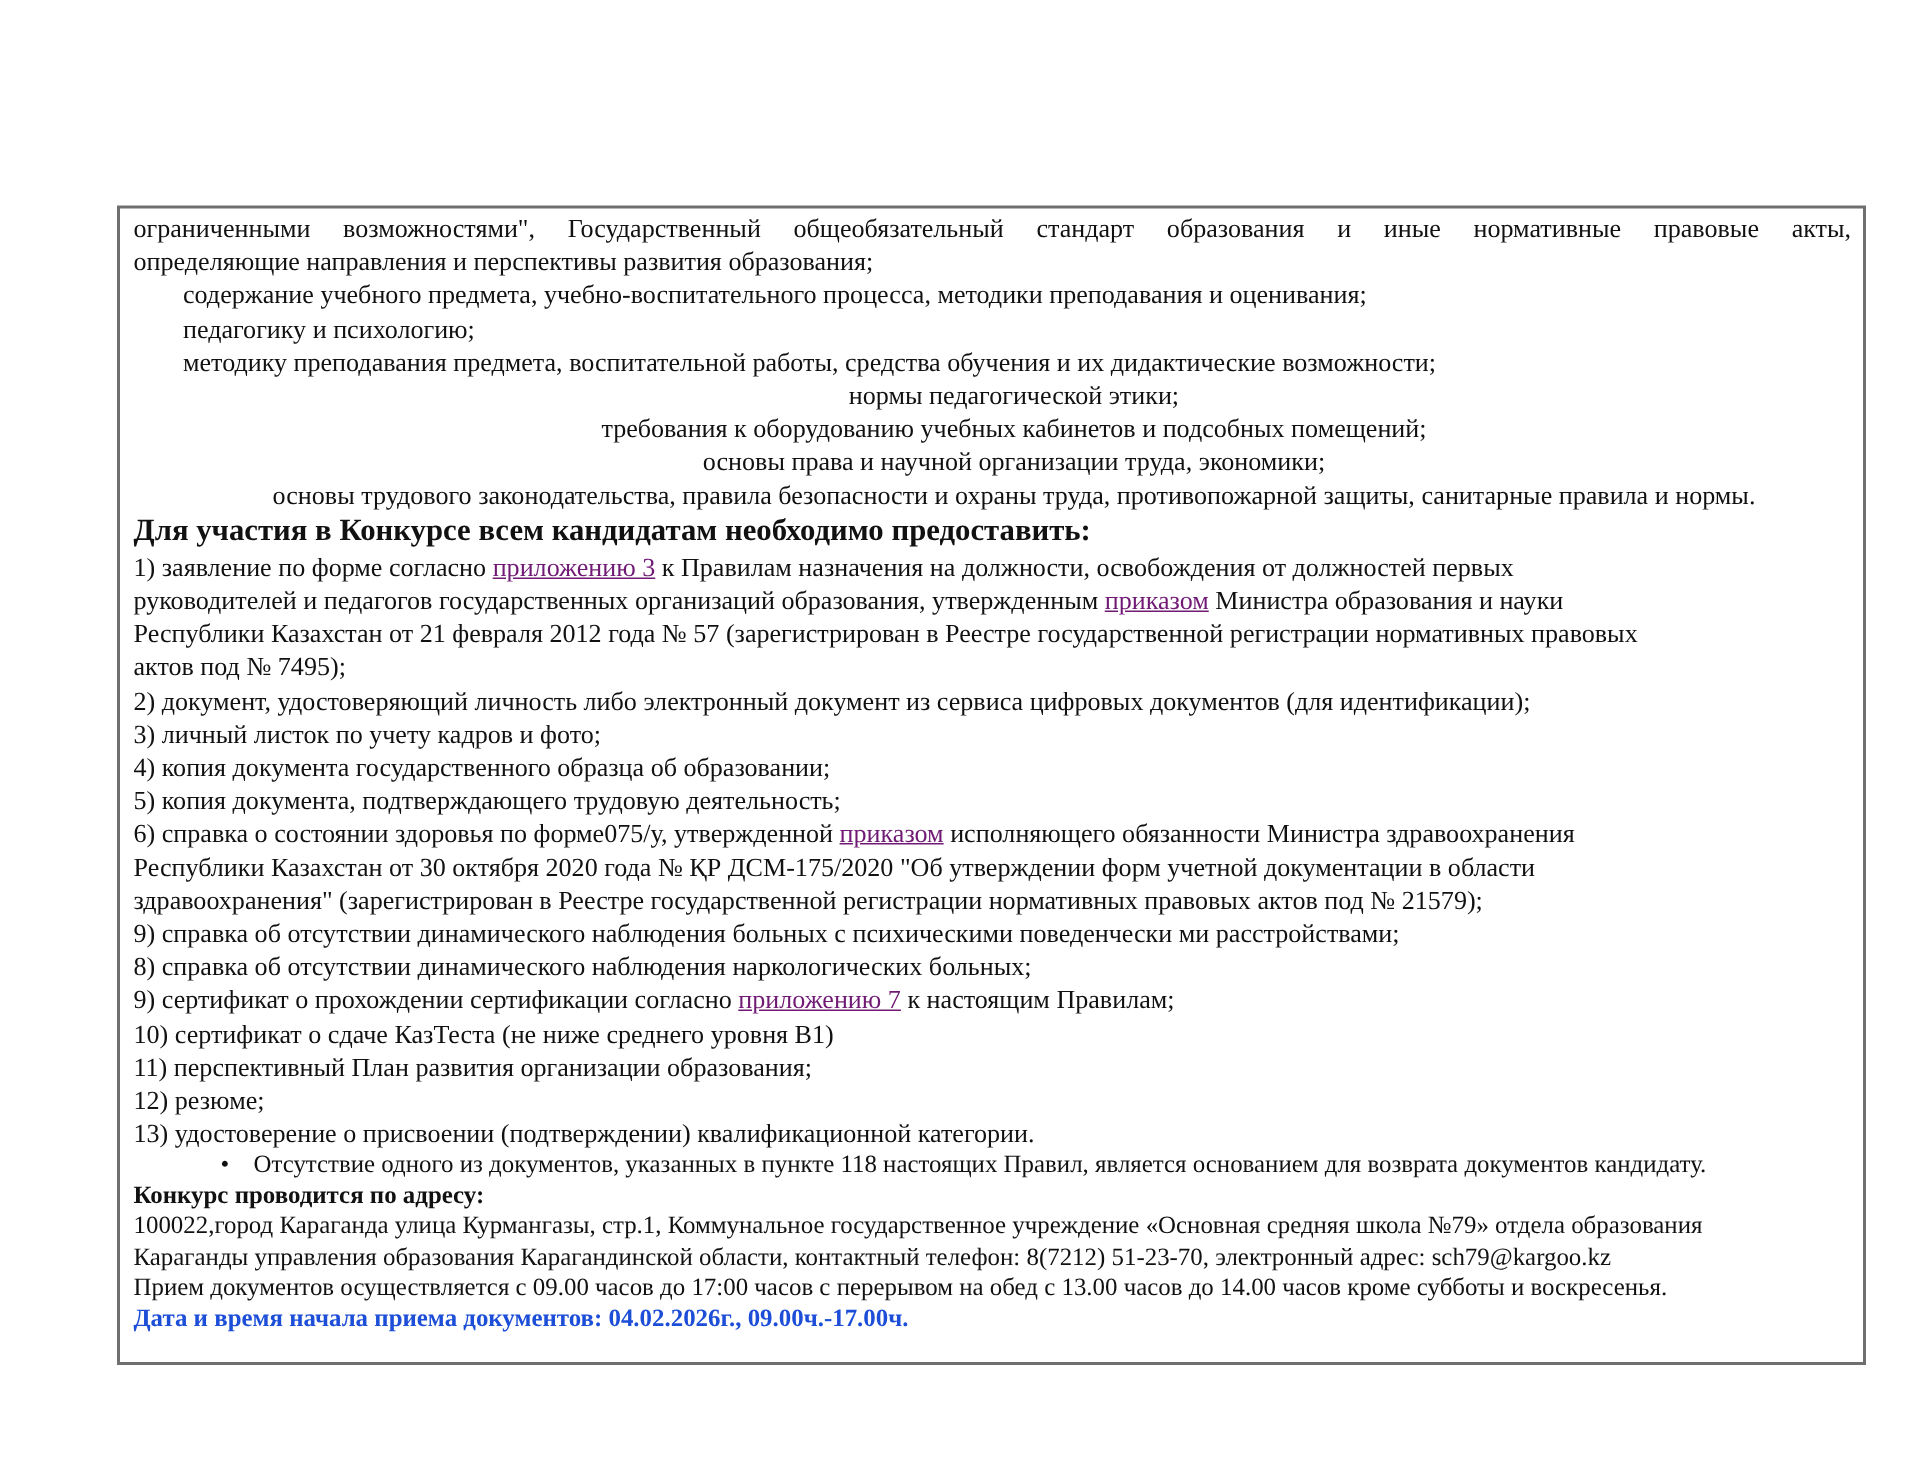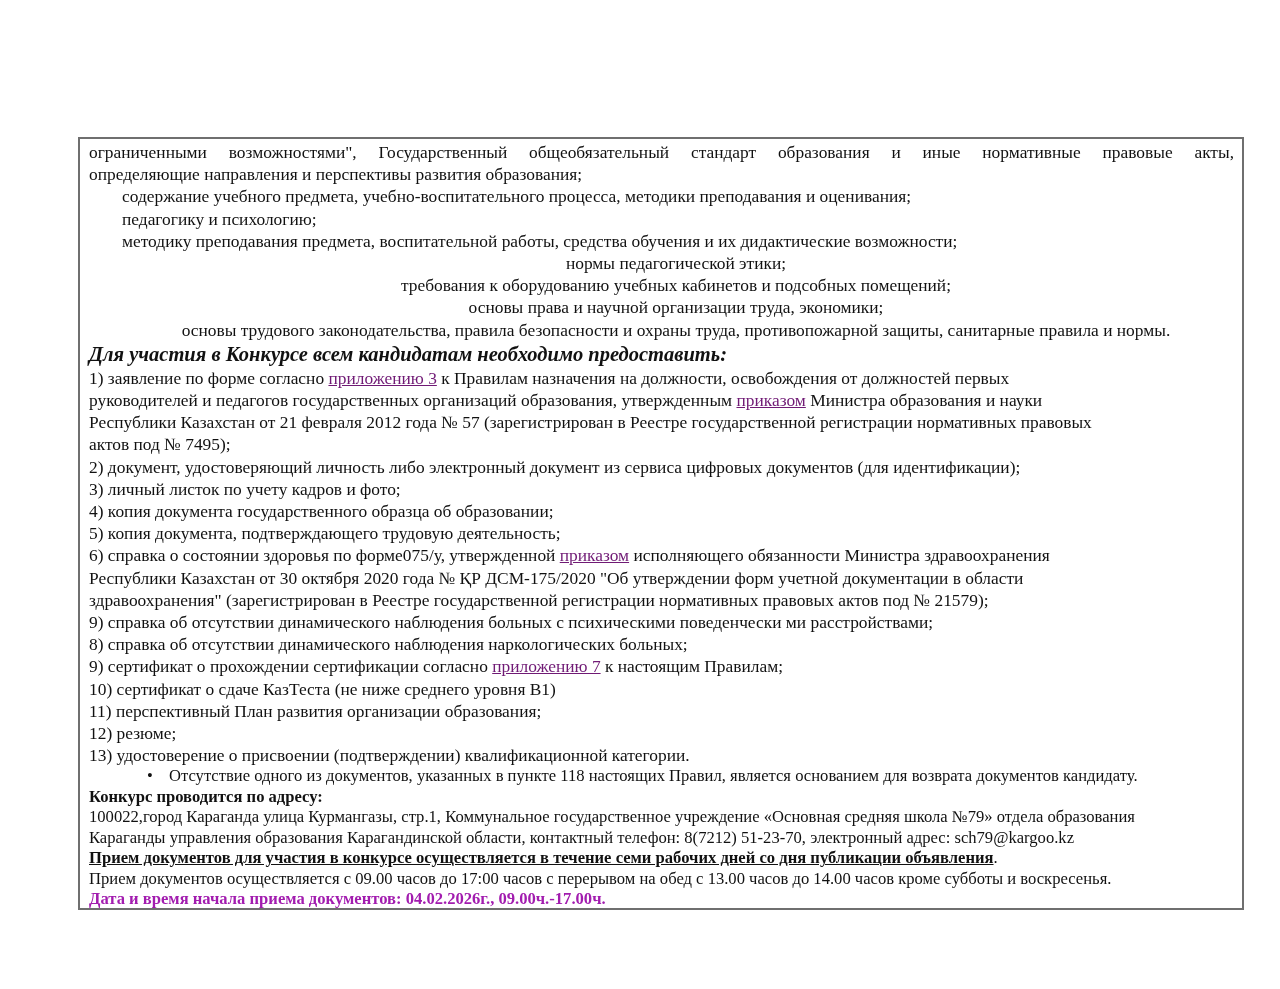--- a/index.html
+++ b/index.html
@@ -4,28 +4,28 @@
 <style>
   html, body { margin: 0; padding: 0; background: #ffffff; }
   body { width: 1280px; height: 989px; position: relative; overflow: hidden;
          font-family: "Liberation Serif", "DejaVu Serif", serif; color: #111; }
   .box { position: absolute; left: 78px; top: 137px; width: 1166px; height: 773px;
          border: 2px solid #6f6f6f; box-sizing: border-box; padding: 2px 8px 0 9px; }
   .ln { font-size: 17.4px; line-height: 22.2px; white-space: nowrap; }
   .just { text-align: justify; text-align-last: justify; white-space: normal; }
   .ind1 { padding-left: 33px; }
   .ind2 { padding-left: 29px; text-align: center; }
-  .heading { font-weight: bold; font-size: 20.5px; line-height: 26px; margin-top: 0px; font-style: italic; }
+  .heading { font-weight: bold; font-size: 20.5px; line-height: 26px; margin-top: 0px; }
   a.lnk { color: #701a75; text-decoration: underline; }
   .small { font-size: 16.6px; line-height: 20.5px; }
   .bullet-line { padding-left: 58px; font-size: 16.6px; line-height: 20.5px; }
   .bullet-dot { display: inline-block; width: 22px; }
   .bold { font-weight: bold; }
   .under { text-decoration: underline; }
-  .red { color: #a21caf; font-weight: bold; }
+  .red { color: #1d4ed8; font-weight: bold; }
 </style>
 </head>
 <body>
 
 <div class="box">
 
   <div class="ln just">ограниченными возможностями", Государственный общеобязательный стандарт образования и иные нормативные правовые акты,</div>
   <div class="ln">определяющие направления и перспективы развития образования;</div>
 
   <div class="ln ind1">содержание учебного предмета, учебно-воспитательного процесса, методики преподавания и оценивания;</div>
@@ -71,19 +71,16 @@
   <div class="ln">13) удостоверение о присвоении (подтверждении) квалификационной категории.</div>
 
   <div class="bullet-line">
     <span class="bullet-dot">•</span><span>Отсутствие одного из документов, указанных в пункте 118 настоящих Правил, является основанием для возврата документов кандидату.</span>
   </div>
 
   <div class="small bold">Конкурс проводится по адресу:</div>
   <div class="small" style="white-space:nowrap;">100022,город Караганда улица Курмангазы, стр.1, Коммунальное государственное учреждение «Основная средняя школа №79»  отдела образования</div>
   <div class="small" style="white-space:nowrap;">Караганды управления образования Карагандинской области, контактный телефон: 8(7212) 51-23-70, электронный адрес: sch79@kargoo.kz</div>
 
-  <div class="small" style="white-space:nowrap;">
-    <span class="bold under">Прием документов для участия в конкурсе осуществляется в течение семи рабочих дней со дня публикации объявления</span><span>.</span>
-  </div>
   <div class="small" style="white-space:nowrap;">Прием документов осуществляется с 09.00 часов до 17:00 часов с перерывом на обед с 13.00 часов до 14.00 часов кроме субботы и воскресенья.</div>
   <div class="small red" style="white-space:nowrap;">Дата и время начала приема документов: 04.02.2026г., 09.00ч.-17.00ч.</div>
 
 </div>
 
 </body></html>

